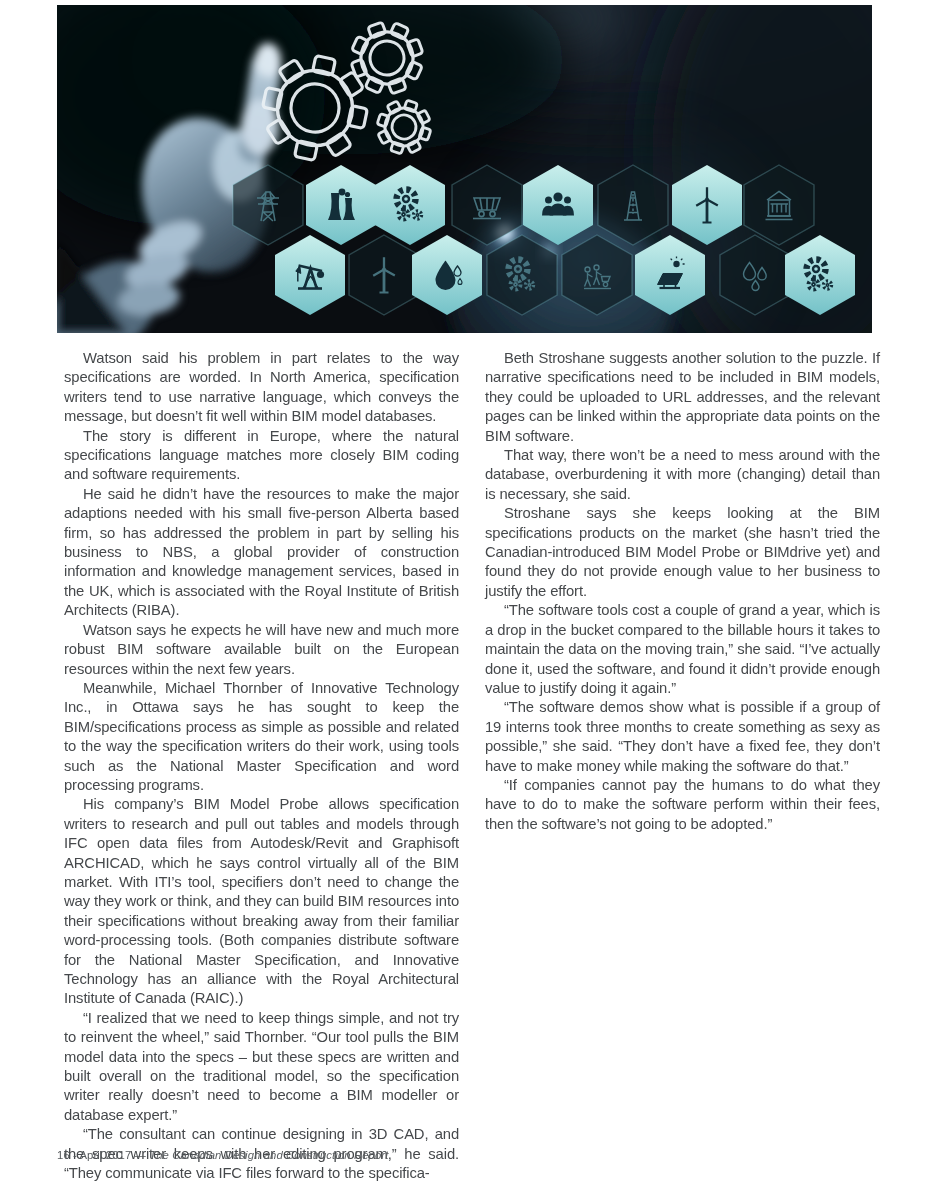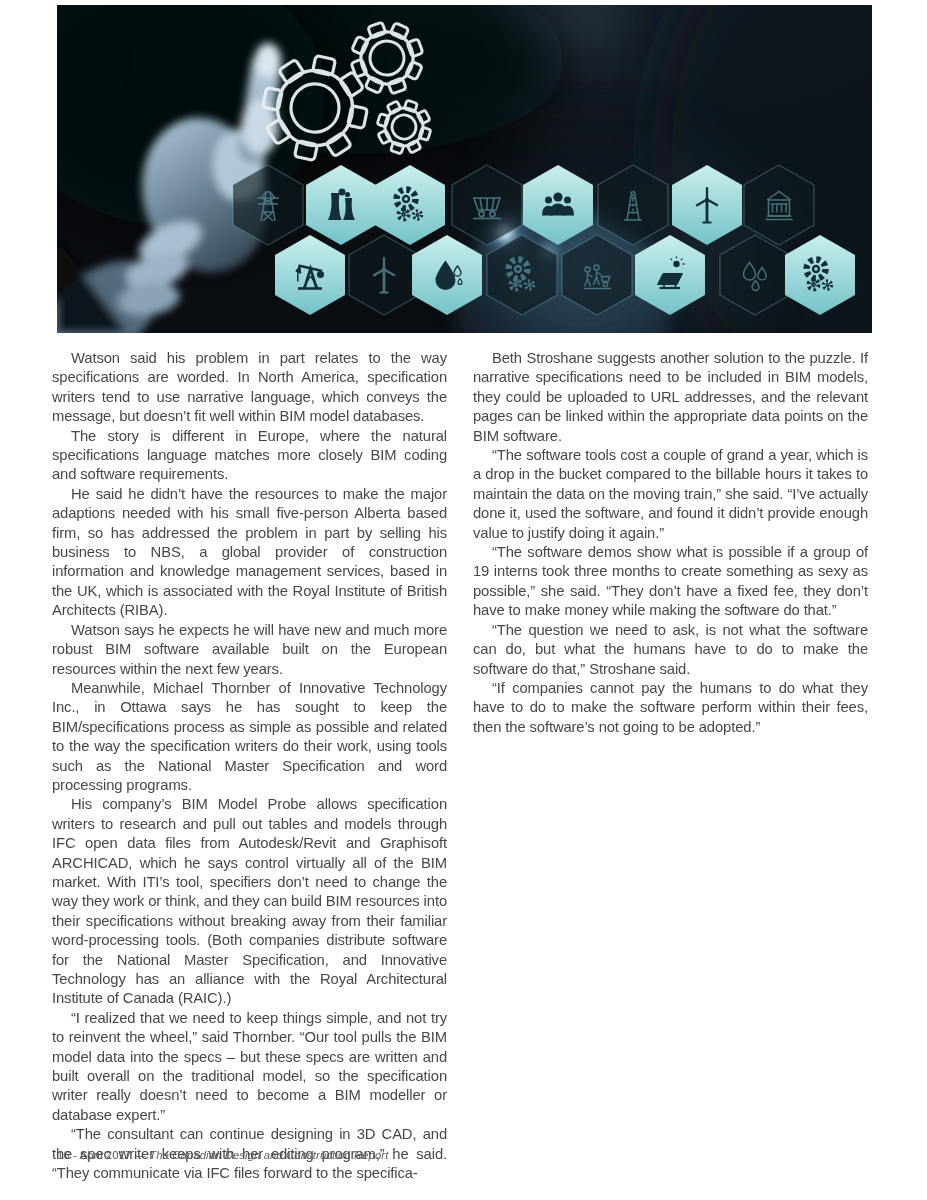--- a/index.html
+++ b/index.html
@@ -2,21 +2,21 @@
 <html lang="en"><head>
 <meta charset="utf-8">
 <style>
   html,body{margin:0;padding:0;background:#ffffff;}
   body{width:927px;height:1200px;position:relative;font-family:"Liberation Sans",sans-serif;}
   .page{position:absolute;inset:0;background:#ffffff;overflow:hidden;}
 
   .hero{position:absolute;left:57px;top:5px;width:815px;height:328px;background:#0a0d11;overflow:hidden;}
   .hero svg{display:block;}
 
-  .columns{position:absolute;left:52px;top:349px;width:816px;display:flex;gap:26px;}
+  .columns{position:absolute;left:64px;top:349px;width:816px;display:flex;gap:26px;}
   .col{width:395px;font-size:14.8px;line-height:19.4px;color:#45484b;text-align:justify;
        letter-spacing:-0.12px;hyphens:auto;-webkit-hyphens:auto;}
   .col p{margin:0;text-indent:19px;}
   .col p.noindent{text-indent:0;}
 
   .footer{position:absolute;left:57px;top:1149px;font-size:11.3px;color:#54585b;letter-spacing:0.1px;}
   .footer .it{font-style:italic;color:#5b5f62;}
 
   
   .hb{fill:url(#hexGrad);}
@@ -330,23 +330,24 @@
       <p>The story is different in Europe, where the natural specifications language matches more closely BIM coding and software requirements.</p>
       <p>He said he didn’t have the resources to make the major adaptions needed with his small five-person Alberta based firm, so has addressed the problem in part by selling his business to NBS, a global provider of construction information and knowledge management services, based in the UK, which is associated with the Royal Institute of British Architects (RIBA).</p>
       <p>Watson says he expects he will have new and much more robust BIM software available built on the European resources within the next few years.</p>
       <p>Meanwhile, Michael Thornber of Innovative Technology Inc., in Ottawa says he has sought to keep the BIM/specifications process as simple as possible and related to the way the specification writers do their work, using tools such as the National Master Specification and word processing programs.</p>
       <p>His company’s BIM Model Probe allows specification writers to research and pull out tables and models through IFC open data files from Autodesk/Revit and Graphisoft ARCHICAD, which he says control virtually all of the BIM market. With ITI’s tool, specifiers don’t need to change the way they work or think, and they can build BIM resources into their specifications without breaking away from their familiar word-processing tools. (Both companies distribute software for the National Master Specification, and Innovative Technology has an alliance with the Royal Architectural Institute of Canada (RAIC).)</p>
       <p>“I realized that we need to keep things simple, and not try to reinvent the wheel,” said Thornber. “Our tool pulls the BIM model data into the specs – but these specs are written and built overall on the traditional model, so the specification writer really doesn’t need to become a BIM modeller or database expert.”</p>
       <p>“The consultant can continue designing in 3D CAD, and the spec writer keeps with her editing program,” he said. “They communicate via IFC files forward to the specifica-</p>
     </div>
     <div class="col">
       <p>Beth Stroshane suggests another solution to the puzzle. If narrative specifications need to be included in BIM models, they could be uploaded to URL addresses, and the relevant pages can be linked within the appropriate data points on the BIM software.</p>
+      <p>That way, there won’t be a need to mess around with the database, overburdening it with more (changing) detail than is necessary, she said.</p>
+      <p>Stroshane says she keeps looking at the BIM specifications products on the market (she hasn’t tried the Canadian-introduced BIM Model Probe or BIMdrive yet) and found they do not provide enough value to her business to justify the effort.</p>
       <p>“The software tools cost a couple of grand a year, which is a drop in the bucket compared to the billable hours it takes to maintain the data on the moving train,” she said. “I’ve actually done it, used the software, and found it didn’t provide enough value to justify doing it again.”</p>
       <p>“The software demos show what is possible if a group of 19 interns took three months to create something as sexy as possible,” she said. “They don’t have a fixed fee, they don’t have to make money while making the software do that.”</p>
-      <p>“The question we need to ask, is not what the software can do, but what the humans have to do to make the software do that,” Stroshane said.</p>
       <p>“If companies cannot pay the humans to do what they have to do to make the software perform within their fees, then the software’s not going to be adopted.”</p>
     </div>
   </div>
 
   <div class="footer">
     <span>16 - April 2017 — </span><span class="it">The Canadian Design and Construction Report</span>
   </div>
 
 </div>
 

